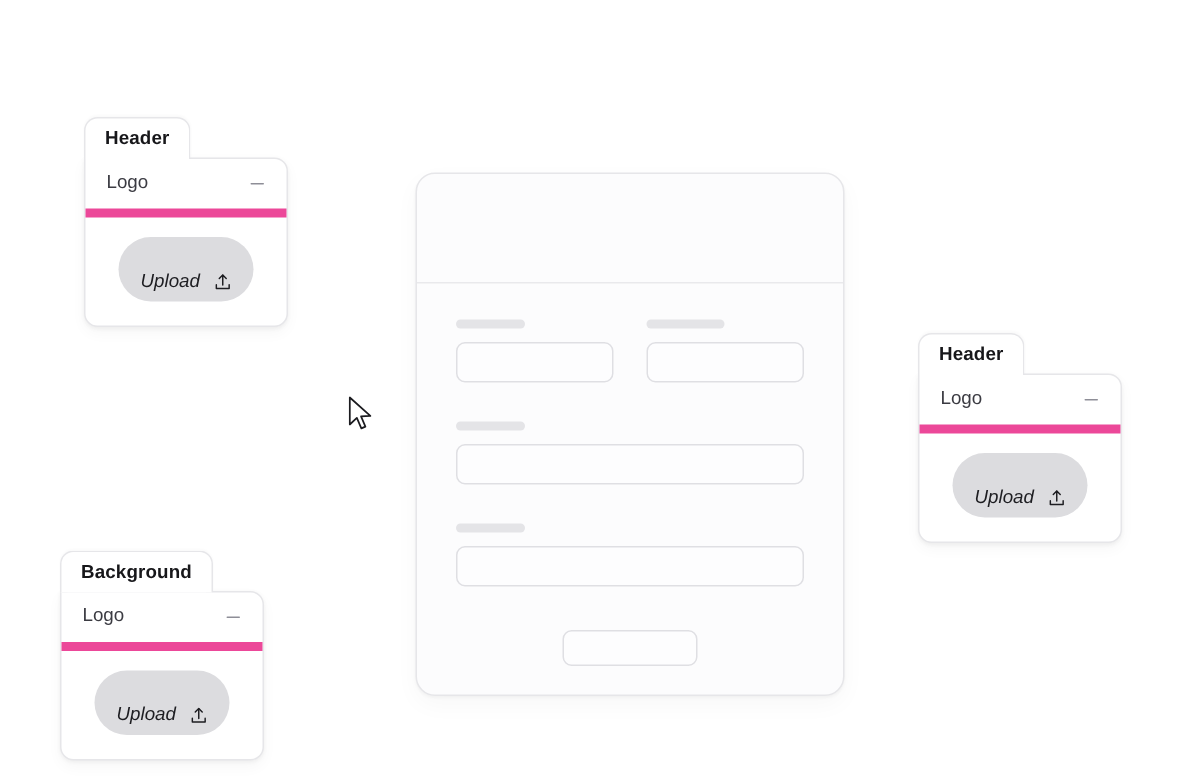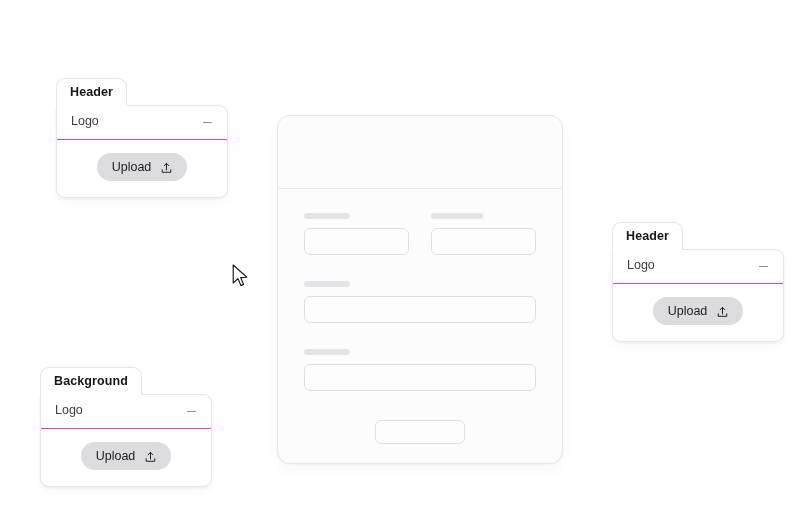--- a/index.html
+++ b/index.html
@@ -17,21 +17,21 @@
   }
 
   .stage {
     position: absolute;
     inset: 0;
   }
 
   
   .upload-widget {
     position: absolute;
-    width: 172px;
+    width: 136px;
   }
 
   .widget-tab {
     position: relative;
     display: inline-block;
     background: #ffffff;
     border: 1px solid #e6e6e9;
     border-bottom: none;
     border-radius: 9px 9px 0 0;
     padding: 6px 13px 7px 13px;
@@ -52,21 +52,21 @@
     border-radius: 0 9px 9px 9px;
     box-shadow: 0 1px 3px rgba(16,16,24,0.05), 0 4px 10px rgba(16,16,24,0.035);
     z-index: 1;
   }
 
   .widget-row {
     display: flex;
     align-items: center;
     justify-content: space-between;
     padding: 9px 14px 10px 14px;
-    border-bottom: 1px solid #ec4899;
+    border-bottom: 6px solid #ec4899;
     gap: 45px;
   }
 
   .widget-row-label {
     font-size: 12.5px;
     color: #3b3b42;
     line-height: 1.1;
   }
 
   .minus-icon {
@@ -86,26 +86,27 @@
     padding: 13px 14px 16px 14px;
   }
 
   .upload-button {
     display: inline-flex;
     align-items: center;
     gap: 9px;
     background: #dcdcdf;
     border: none;
     border-radius: 999px;
-    padding: 8px 14px 6px 15px;
+    padding: 23px 14px 6px 15px;
     font-family: "Liberation Sans", sans-serif;
     font-size: 12.5px;
     color: #1d1d21;
     line-height: 1.1;
     cursor: pointer;
+    font-style: italic;
   }
   .upload-icon {
     width: 13px;
     height: 13px;
     display: inline-flex;
     align-items: center;
     justify-content: center;
     color: #1d1d21;
   }
   .upload-icon svg { display: block; }

